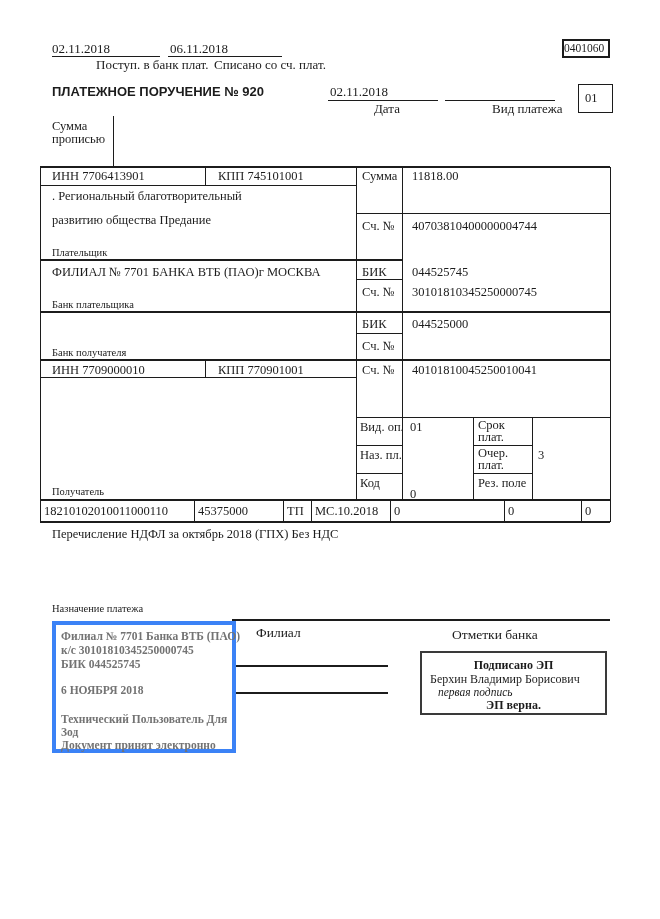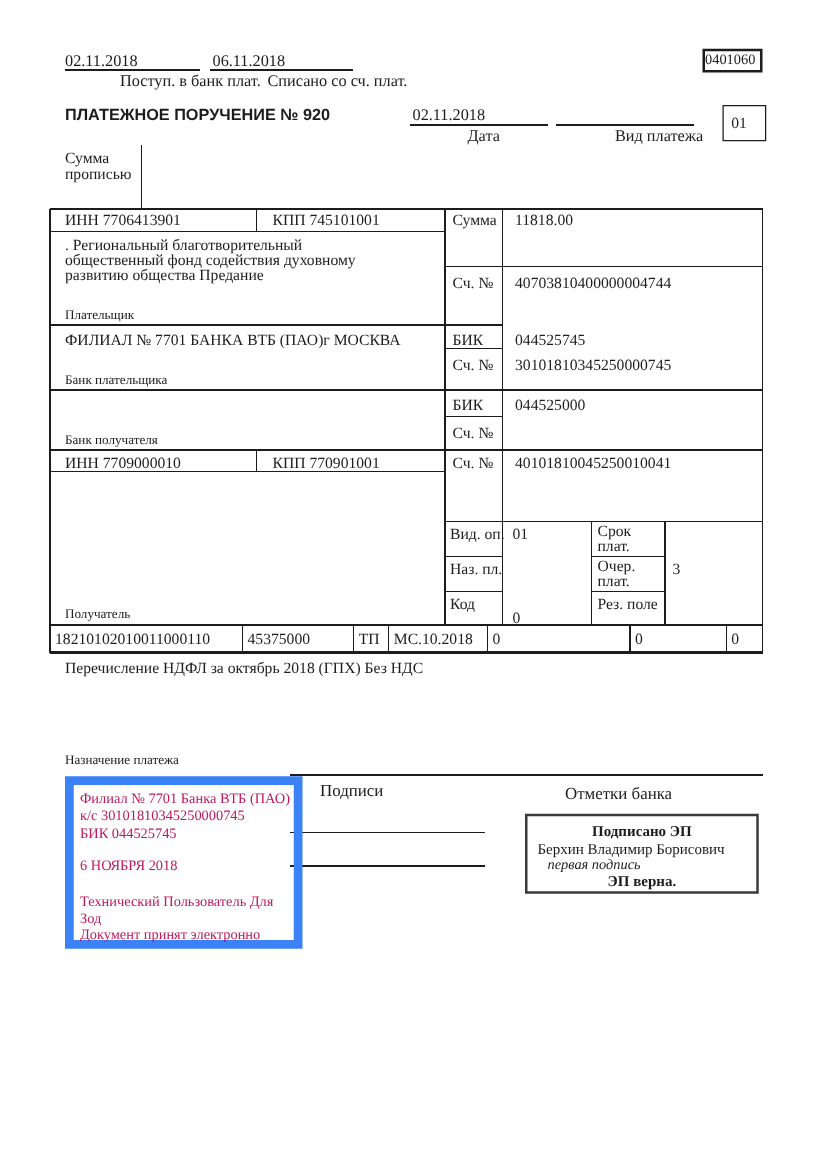--- a/index.html
+++ b/index.html
@@ -14,21 +14,21 @@
   .sec{font-size:10.5px;line-height:11px;}
   .hdrval{font-size:13px;}
   .big{font-size:13px;}
   .title{font-family:"Liberation Sans","DejaVu Sans",sans-serif;font-weight:bold;font-size:13px;}
   .codebox{position:absolute;left:562px;top:39px;width:44px;height:15px;border:2px solid #1c1c1c;
     font-size:11.5px;text-align:left;line-height:15px;}
   .statusbox{position:absolute;left:578px;top:84px;width:27px;height:27px;border:1px solid #1c1c1c;
     font-size:12.5px;line-height:26px;padding-left:6px;}
   .grid{position:absolute;left:0;top:0;}
   .bluestamp{position:absolute;left:52px;top:621px;width:176px;height:124px;
-    border:7px solid #3b82f6;color:#be185d;}
+    border:4px solid #3b82f6;color:#737373;font-weight:bold;}
   .bluestamp .bl{position:absolute;left:5px;font-size:11.5px;line-height:12px;white-space:nowrap;}
   .epbox{position:absolute;left:420px;top:651px;width:183px;height:60px;border:2px solid #3a3a3a;}
   .epbox .el{position:absolute;font-size:12px;line-height:12px;white-space:nowrap;}
   .bold{font-weight:bold;}
   .ital{font-style:italic;}
   .ctr{left:0;width:100%;text-align:center;}
   .foothead{font-size:13.5px;}
 </style>
 </head>
 <body>
@@ -94,21 +94,20 @@
   <div class="t tiny" style="left:448px;top:104px">Вид платежа</div>
   <div class="statusbox">01</div>
 
   <div class="t wrap" style="left:52px;top:120px;width:58px">Сумма прописью</div>
 
   <div class="t" style="left:52px;top:170px">ИНН 7706413901</div>
   <div class="t" style="left:218px;top:170px">КПП 745101001</div>
   <div class="t" style="left:362px;top:170px">Сумма</div>
   <div class="t" style="left:412px;top:170px">11818.00</div>
   <div class="t" style="left:52px;top:190px">. Региональный благотворительный</div>
-  <div class="t" style="left:52px;top:202px">общественный фонд содействия духовному</div>
   <div class="t" style="left:52px;top:214px">развитию общества Предание</div>
   <div class="t" style="left:362px;top:220px">Сч. №</div>
   <div class="t" style="left:412px;top:220px">40703810400000004744</div>
   <div class="t sec" style="left:52px;top:247px">Плательщик</div>
 
   <div class="t" style="left:52px;top:266px">ФИЛИАЛ № 7701 БАНКА ВТБ (ПАО)г МОСКВА</div>
   <div class="t" style="left:362px;top:266px">БИК</div>
   <div class="t" style="left:412px;top:266px">044525745</div>
   <div class="t" style="left:362px;top:286px">Сч. №</div>
   <div class="t" style="left:412px;top:286px">30101810345250000745</div>
@@ -149,21 +148,21 @@
   <div class="bluestamp">
     <div class="bl" style="top:5px">Филиал № 7701 Банка ВТБ (ПАО)</div>
     <div class="bl" style="top:19px">к/с 30101810345250000745</div>
     <div class="bl" style="top:33px">БИК 044525745</div>
     <div class="bl" style="top:59px">6 НОЯБРЯ 2018</div>
     <div class="bl" style="top:88px">Технический Пользователь Для</div>
     <div class="bl" style="top:101px">Зод</div>
     <div class="bl" style="top:114px">Документ принят электронно</div>
   </div>
 
-  <div class="t foothead" style="left:256px;top:626px">Подписи</div>
+  <div class="t foothead" style="left:256px;top:626px">Филиал</div>
   <div class="t foothead" style="left:452px;top:628px">Отметки банка</div>
 
   <div class="epbox">
     <div class="el bold ctr" style="top:6px">Подписано ЭП</div>
     <div class="el" style="left:8px;top:20px">Берхин Владимир Борисович</div>
     <div class="el ital" style="left:16px;top:33px;font-size:11.5px">первая подпись</div>
     <div class="el bold ctr" style="top:46px">ЭП верна.</div>
   </div>
 
 </div>

